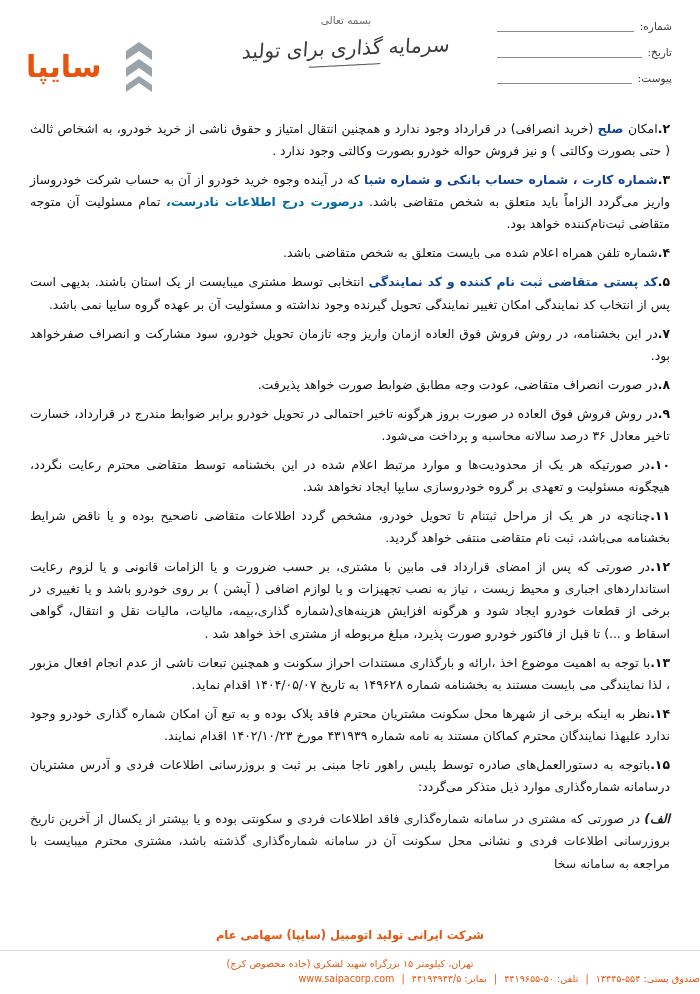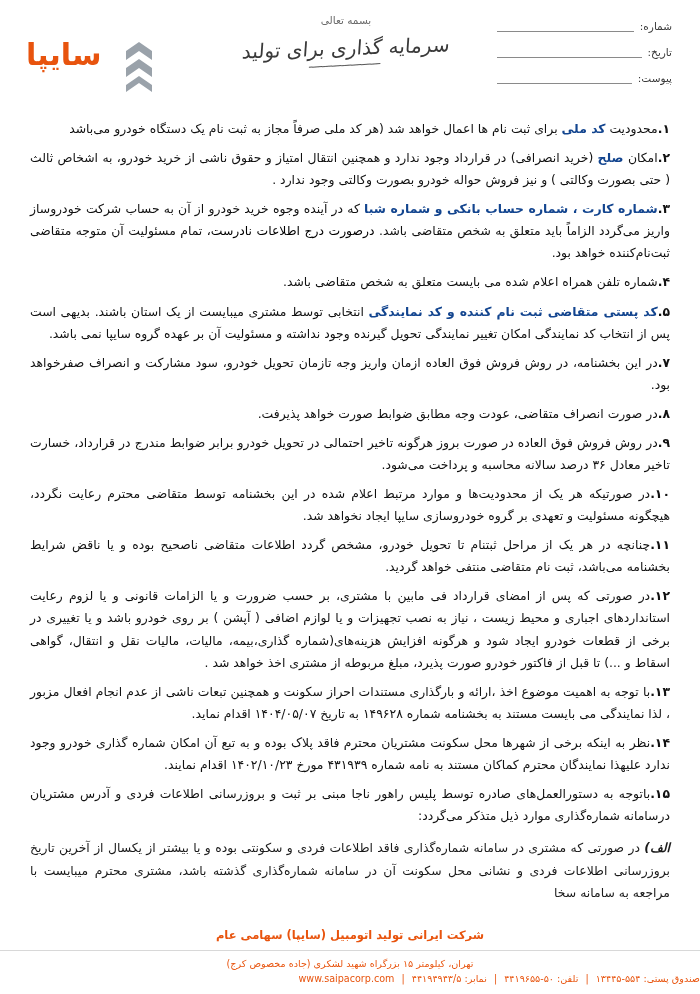--- a/index.html
+++ b/index.html
@@ -83,21 +83,21 @@
     border-bottom: 1px solid #8a8a8a;
     height: 11px;
   }
 
   
   .logo-block {
     position: absolute;
     top: 40px;
     left: 26px;
     display: flex;
-    align-items: flex-start;
+    align-items: center;
     gap: 10px;
     direction: ltr;
   }
   .logo-text {
     font-size: 30px;
     font-weight: bold;
     color: #E8540E;
     letter-spacing: -1px;
     line-height: 1;
   }
@@ -124,22 +124,22 @@
   }
   .bold {
     font-weight: bold;
     font-style: italic;
   }
   .hl-blue {
     color: #13458f;
     font-weight: bold;
   }
   .hl-red {
-    color: #000000;
-    font-weight: normal;
+    color: #0369a1;
+    font-weight: bold;
   }
   .alef-para {
     font-size: 12.4px;
     line-height: 1.8;
     margin: 10px 0 0 0;
     text-align: justify;
   }
 
   
   .footer {
@@ -223,23 +223,20 @@
             <path d="M27 19 L40 28 L40 37 L27 28 L14 37 L14 28 Z"></path>
             <path d="M27 36 L40 45 L40 52 L27 43 L14 52 L14 45 Z"></path>
           </g>
         </svg>
       </span>
     </div>
   </div>
 
   <div class="content">
 
-    <p class="clause">
-      <span class="num">۱.</span><span>محدودیت </span><span class="hl-blue">کد ملی</span><span> برای ثبت نام ها اعمال خواهد شد (هر کد ملی صرفاً مجاز به ثبت نام یک دستگاه خودرو می‌باشد</span>
-    </p>
 
     <p class="clause">
       <span class="num">۲.</span><span>امکان </span><span class="hl-blue">صلح</span><span> (خرید انصرافی) در قرارداد وجود ندارد و همچنین انتقال امتیاز و حقوق ناشی از خرید خودرو، به اشخاص ثالث ( حتی بصورت وکالتی ) و نیز فروش حواله خودرو بصورت وکالتی وجود ندارد .</span>
     </p>
 
     <p class="clause">
       <span class="num">۳.</span><span class="hl-blue">شماره کارت ، شماره حساب بانکی و شماره شبا</span><span> که در آینده وجوه خرید خودرو از آن به حساب شرکت خودروساز واریز می‌گردد الزاماً باید متعلق به شخص متقاضی باشد. </span><span class="hl-red">درصورت درج اطلاعات نادرست،</span><span> تمام مسئولیت آن متوجه متقاضی ثبت‌نام‌کننده خواهد بود.</span>
     </p>
 
     <p class="clause">

